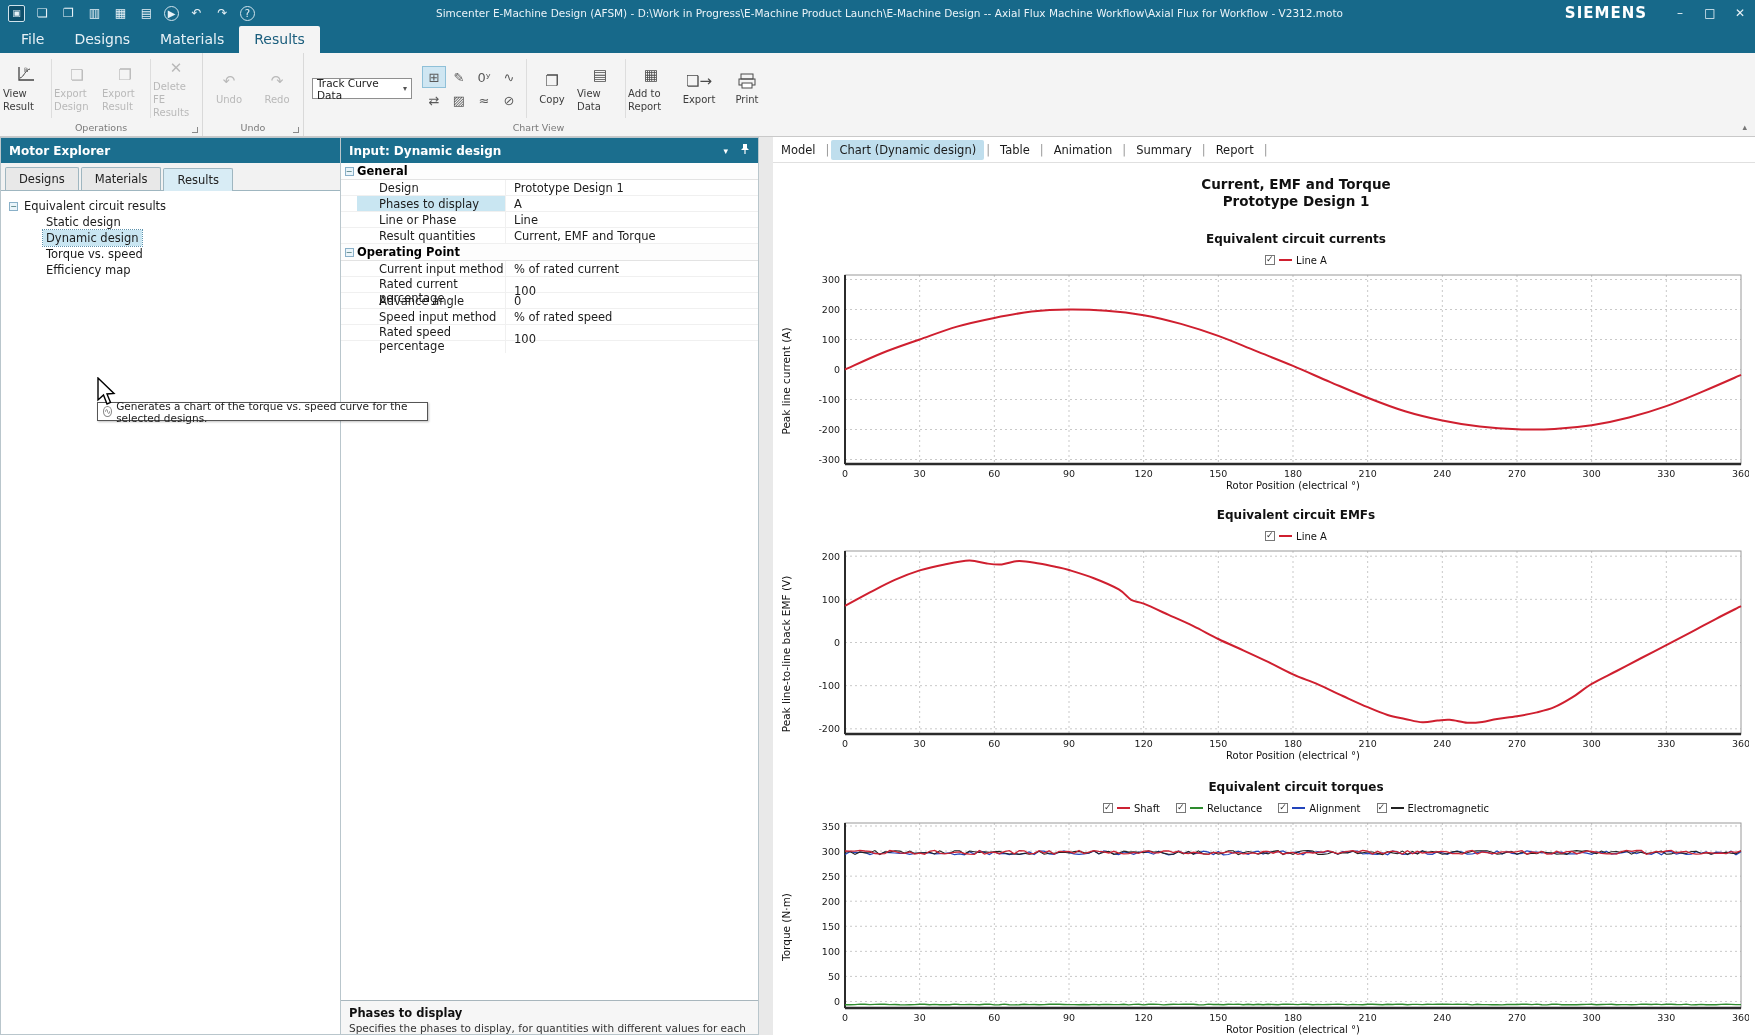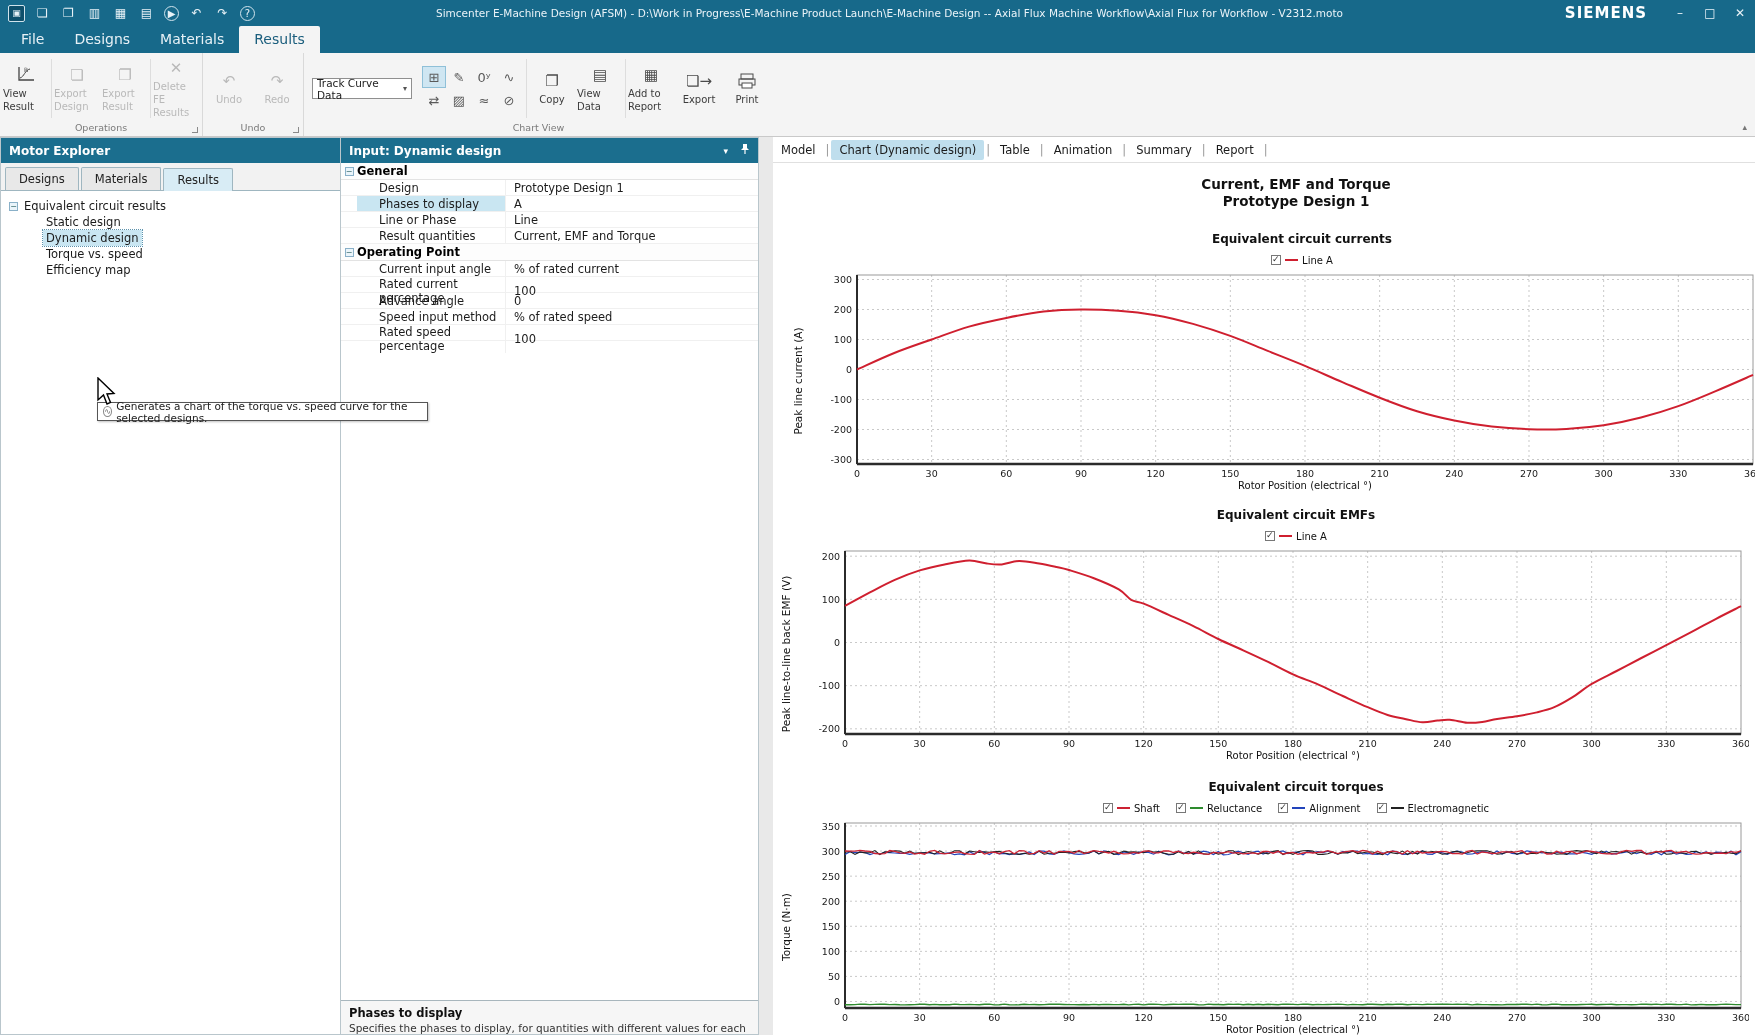--- a/index.html
+++ b/index.html
@@ -317,21 +317,21 @@
           <div class="pvalue">Current, EMF and Torque</div>
         </div>
         <div class="psec">
           <div class="gut">
             <span class="minusbox">−</span>
           </div>
           <span class="psec-name">Operating Point</span>
         </div>
         <div class="prow">
           <div></div>
-          <div class="plabel">Current input angle</div>
+          <div class="plabel">Current input method</div>
           <div class="pvalue">% of rated current</div>
         </div>
         <div class="prow">
           <div></div>
           <div class="plabel">Rated current percentage</div>
           <div class="pvalue">100</div>
         </div>
         <div class="prow">
           <div></div>
           <div class="plabel">Advance angle</div>
@@ -368,21 +368,21 @@
         <span class="rtab-sep">|</span>
         <span class="rtab">Report</span>
         <span class="rtab-sep">|</span>
       </div>
     <div class="charts">
       <div class="main-title-wrap">
         <div class="main-title">Current, EMF and Torque</div>
         <div class="main-title">Prototype Design 1</div>
       </div>
       <div>
-          <div style="margin-top: 22px; margin-left: 12px;">
+          <div style="margin-top: 22px;">
             <div class="chart-title">Equivalent circuit currents</div>
             <div class="legend">
               <div class="leg-entry">
                 <span class="leg-check"></span>
                 <span class="leg-dash" style="border-top-color: rgb(207, 31, 47);"></span>
                 <span>Line A</span>
               </div>
             </div>
             <div class="chart-row">
               <div class="ylab">

